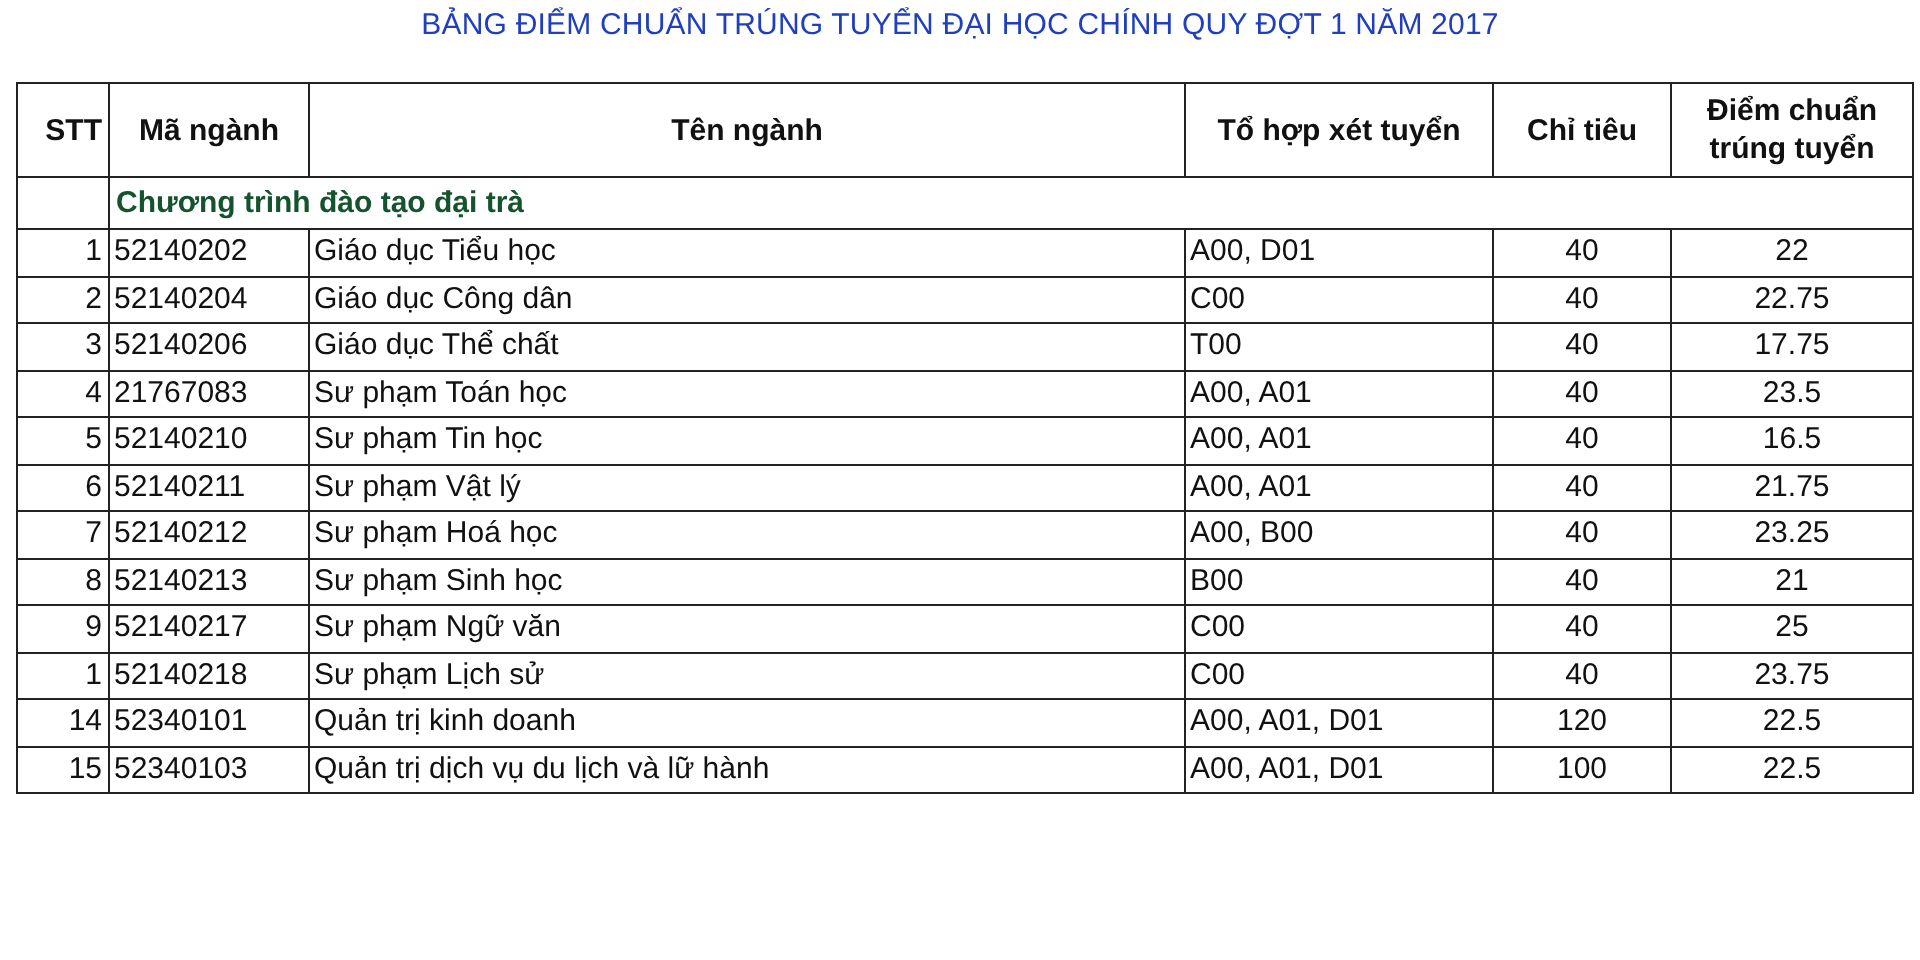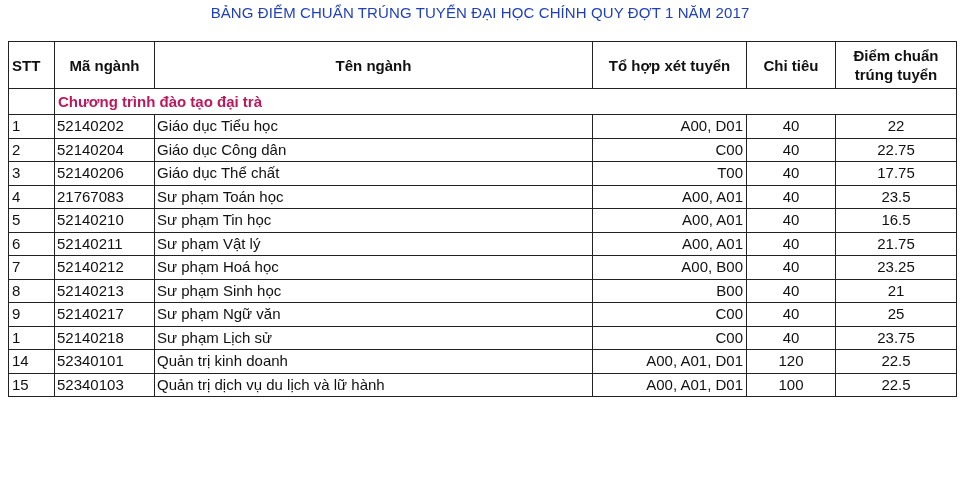--- a/index.html
+++ b/index.html
@@ -14,30 +14,30 @@
     table {
       position: absolute; top: 41px; left: 8px;
       border-collapse: collapse; table-layout: fixed; width: 943px;
       font-size: 15px;
     }
     td, th {
       border: 1.5px solid #222; padding: 0 3px; height: 22.5px; line-height: 20px;
       white-space: nowrap; overflow: hidden;
     }
     th { font-weight: bold; height: 46px; font-size: 15px; line-height: 19px; }
-    .c-stt { width: 39px; text-align: left; }
+    .c-stt { width: 39px; text-align: right; }
     .c-ma { width: 93px; }
     .c-ten { width: 431px; margin-left: 22px; }
-    .c-tohop { width: 147px; text-align: right; }
+    .c-tohop { width: 147px; }
     .c-chitieu { width: 82px; text-align: center; }
     .c-diem { width: 114px; text-align: center; }
     th.c-ma, th.c-ten, th.c-tohop { text-align: center; }
     td.c-ma, td.c-ten, td.c-tohop { padding-left: 2px; }
     .section-row td { height: 25px; }
-    .section-label { color: #be185d; font-weight: bold; font-size: 15px; }
+    .section-label { color: #14532d; font-weight: bold; font-size: 15px; }
     .wrap { white-space: normal; }
   </style>
 </head>
 <body>
 
 <div class="title">BẢNG ĐIỂM CHUẨN TRÚNG TUYỂN ĐẠI HỌC CHÍNH QUY ĐỢT 1 NĂM 2017</div>
 
 <table>
   <thead>
     <tr>

